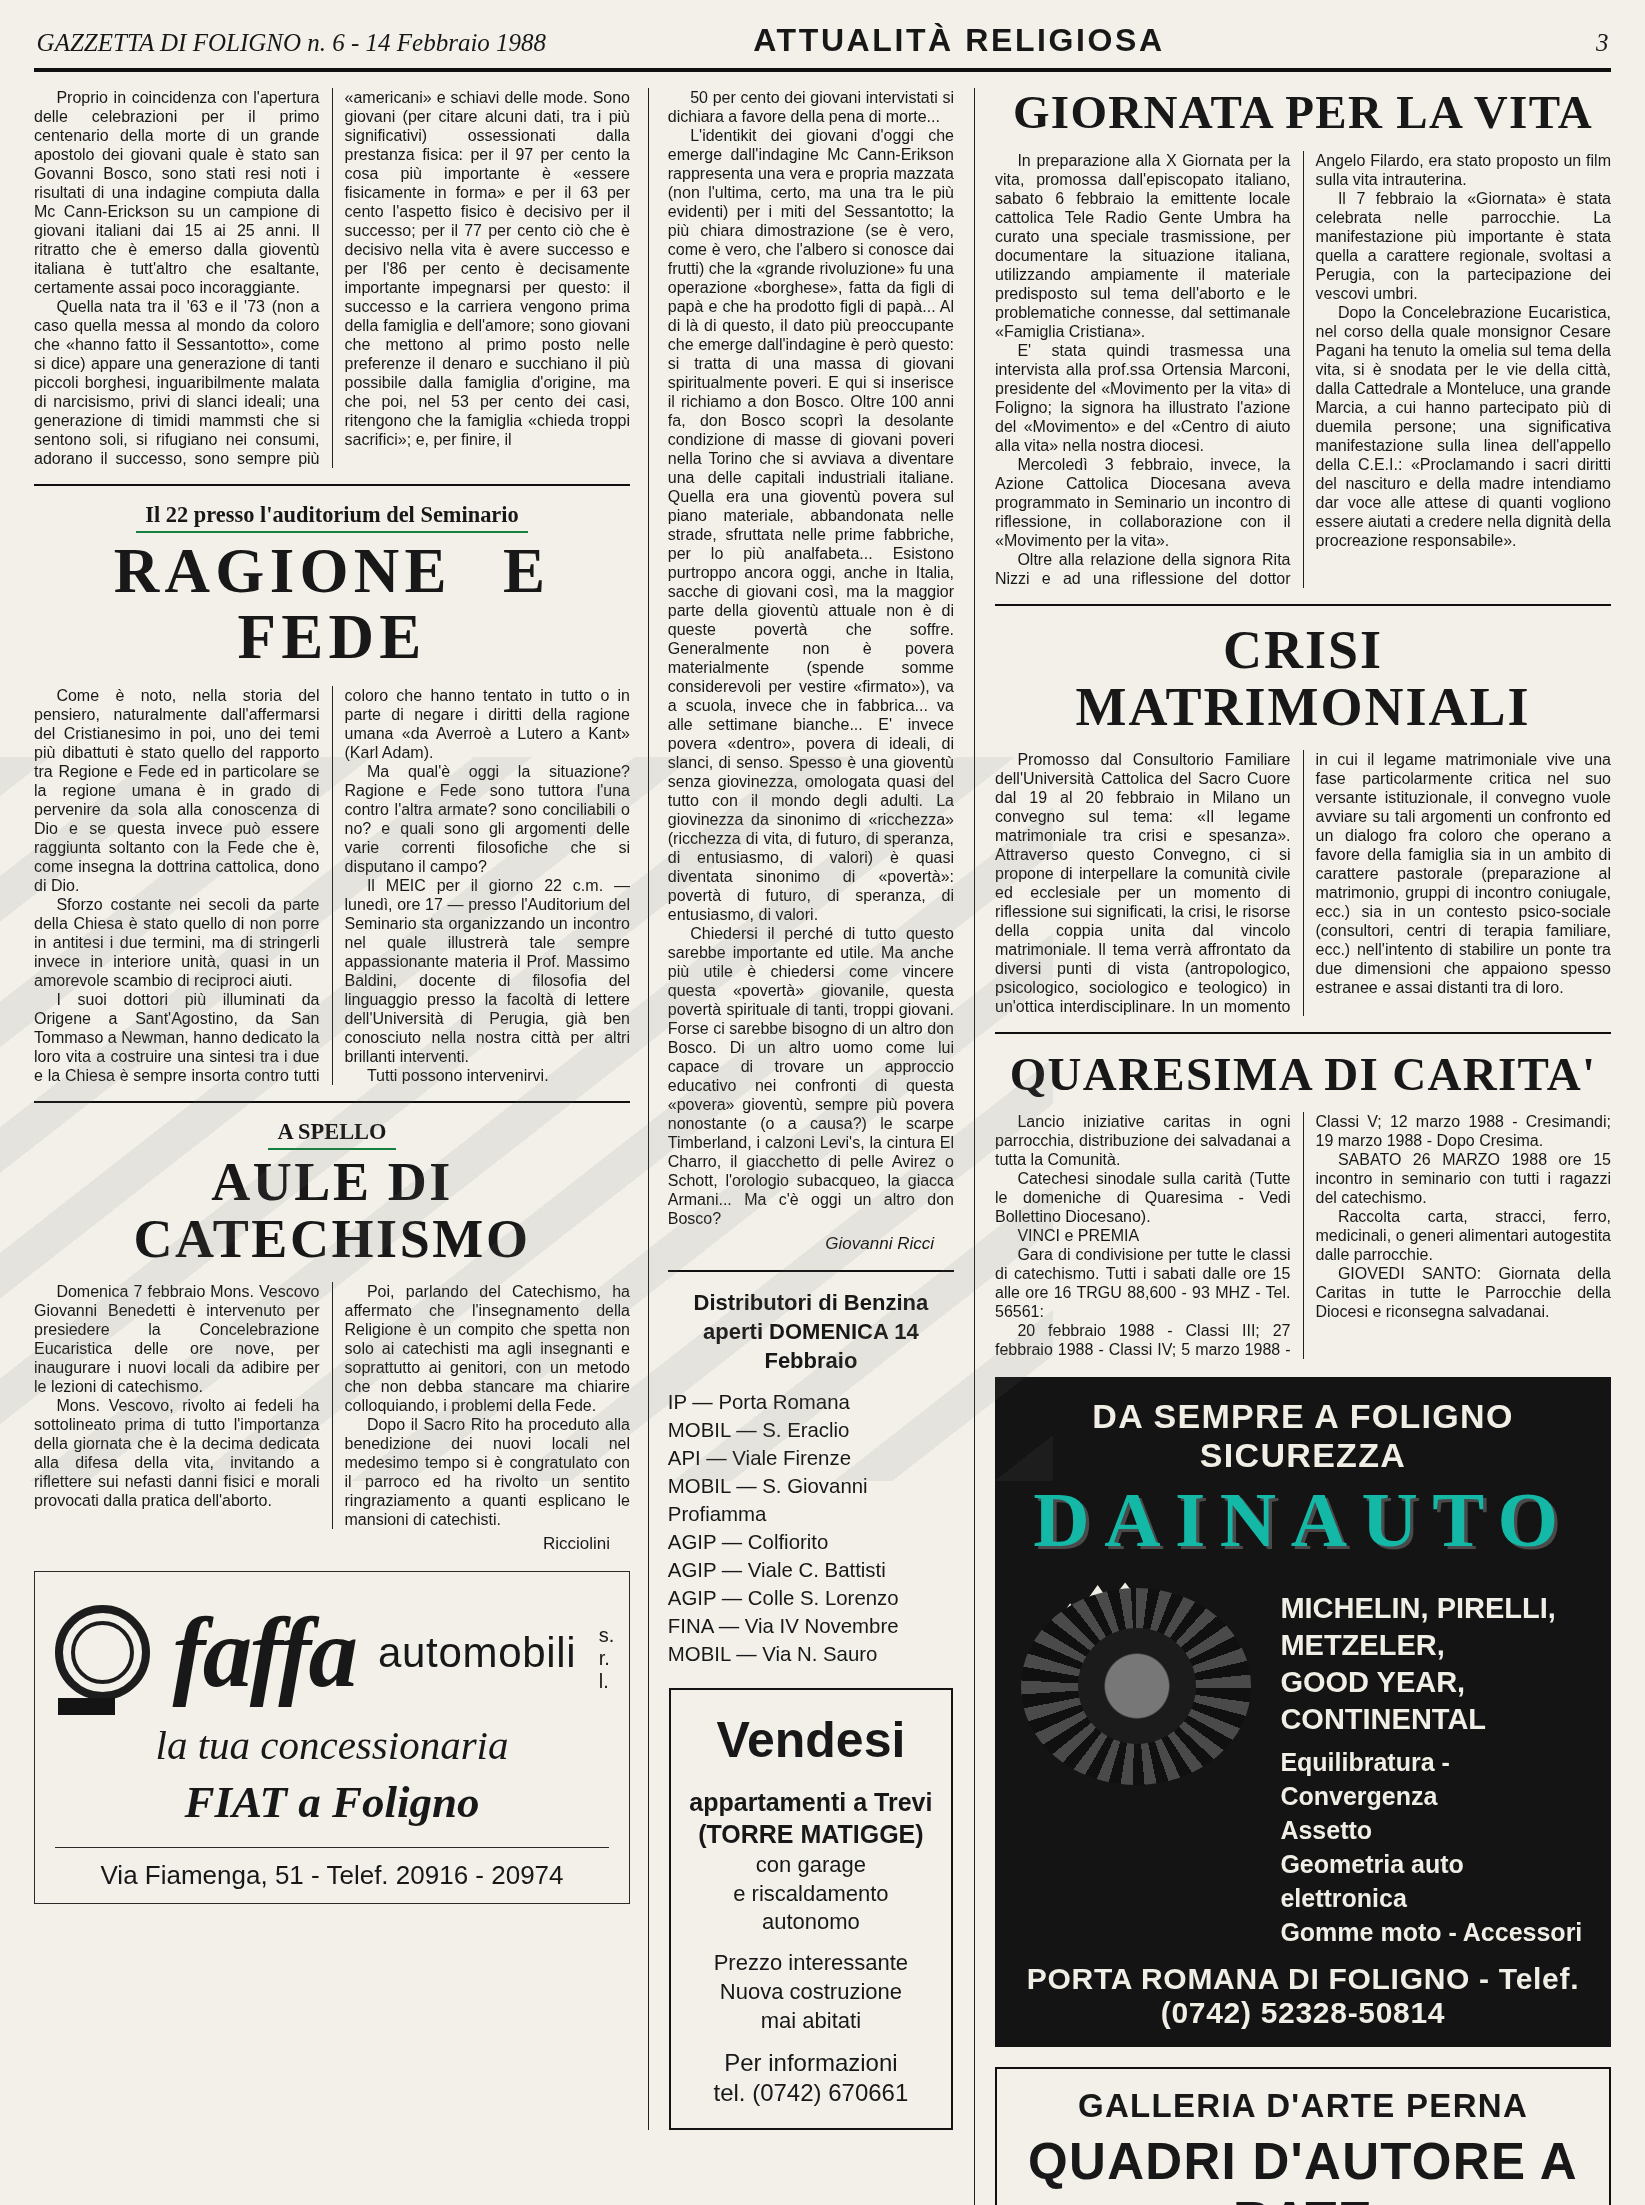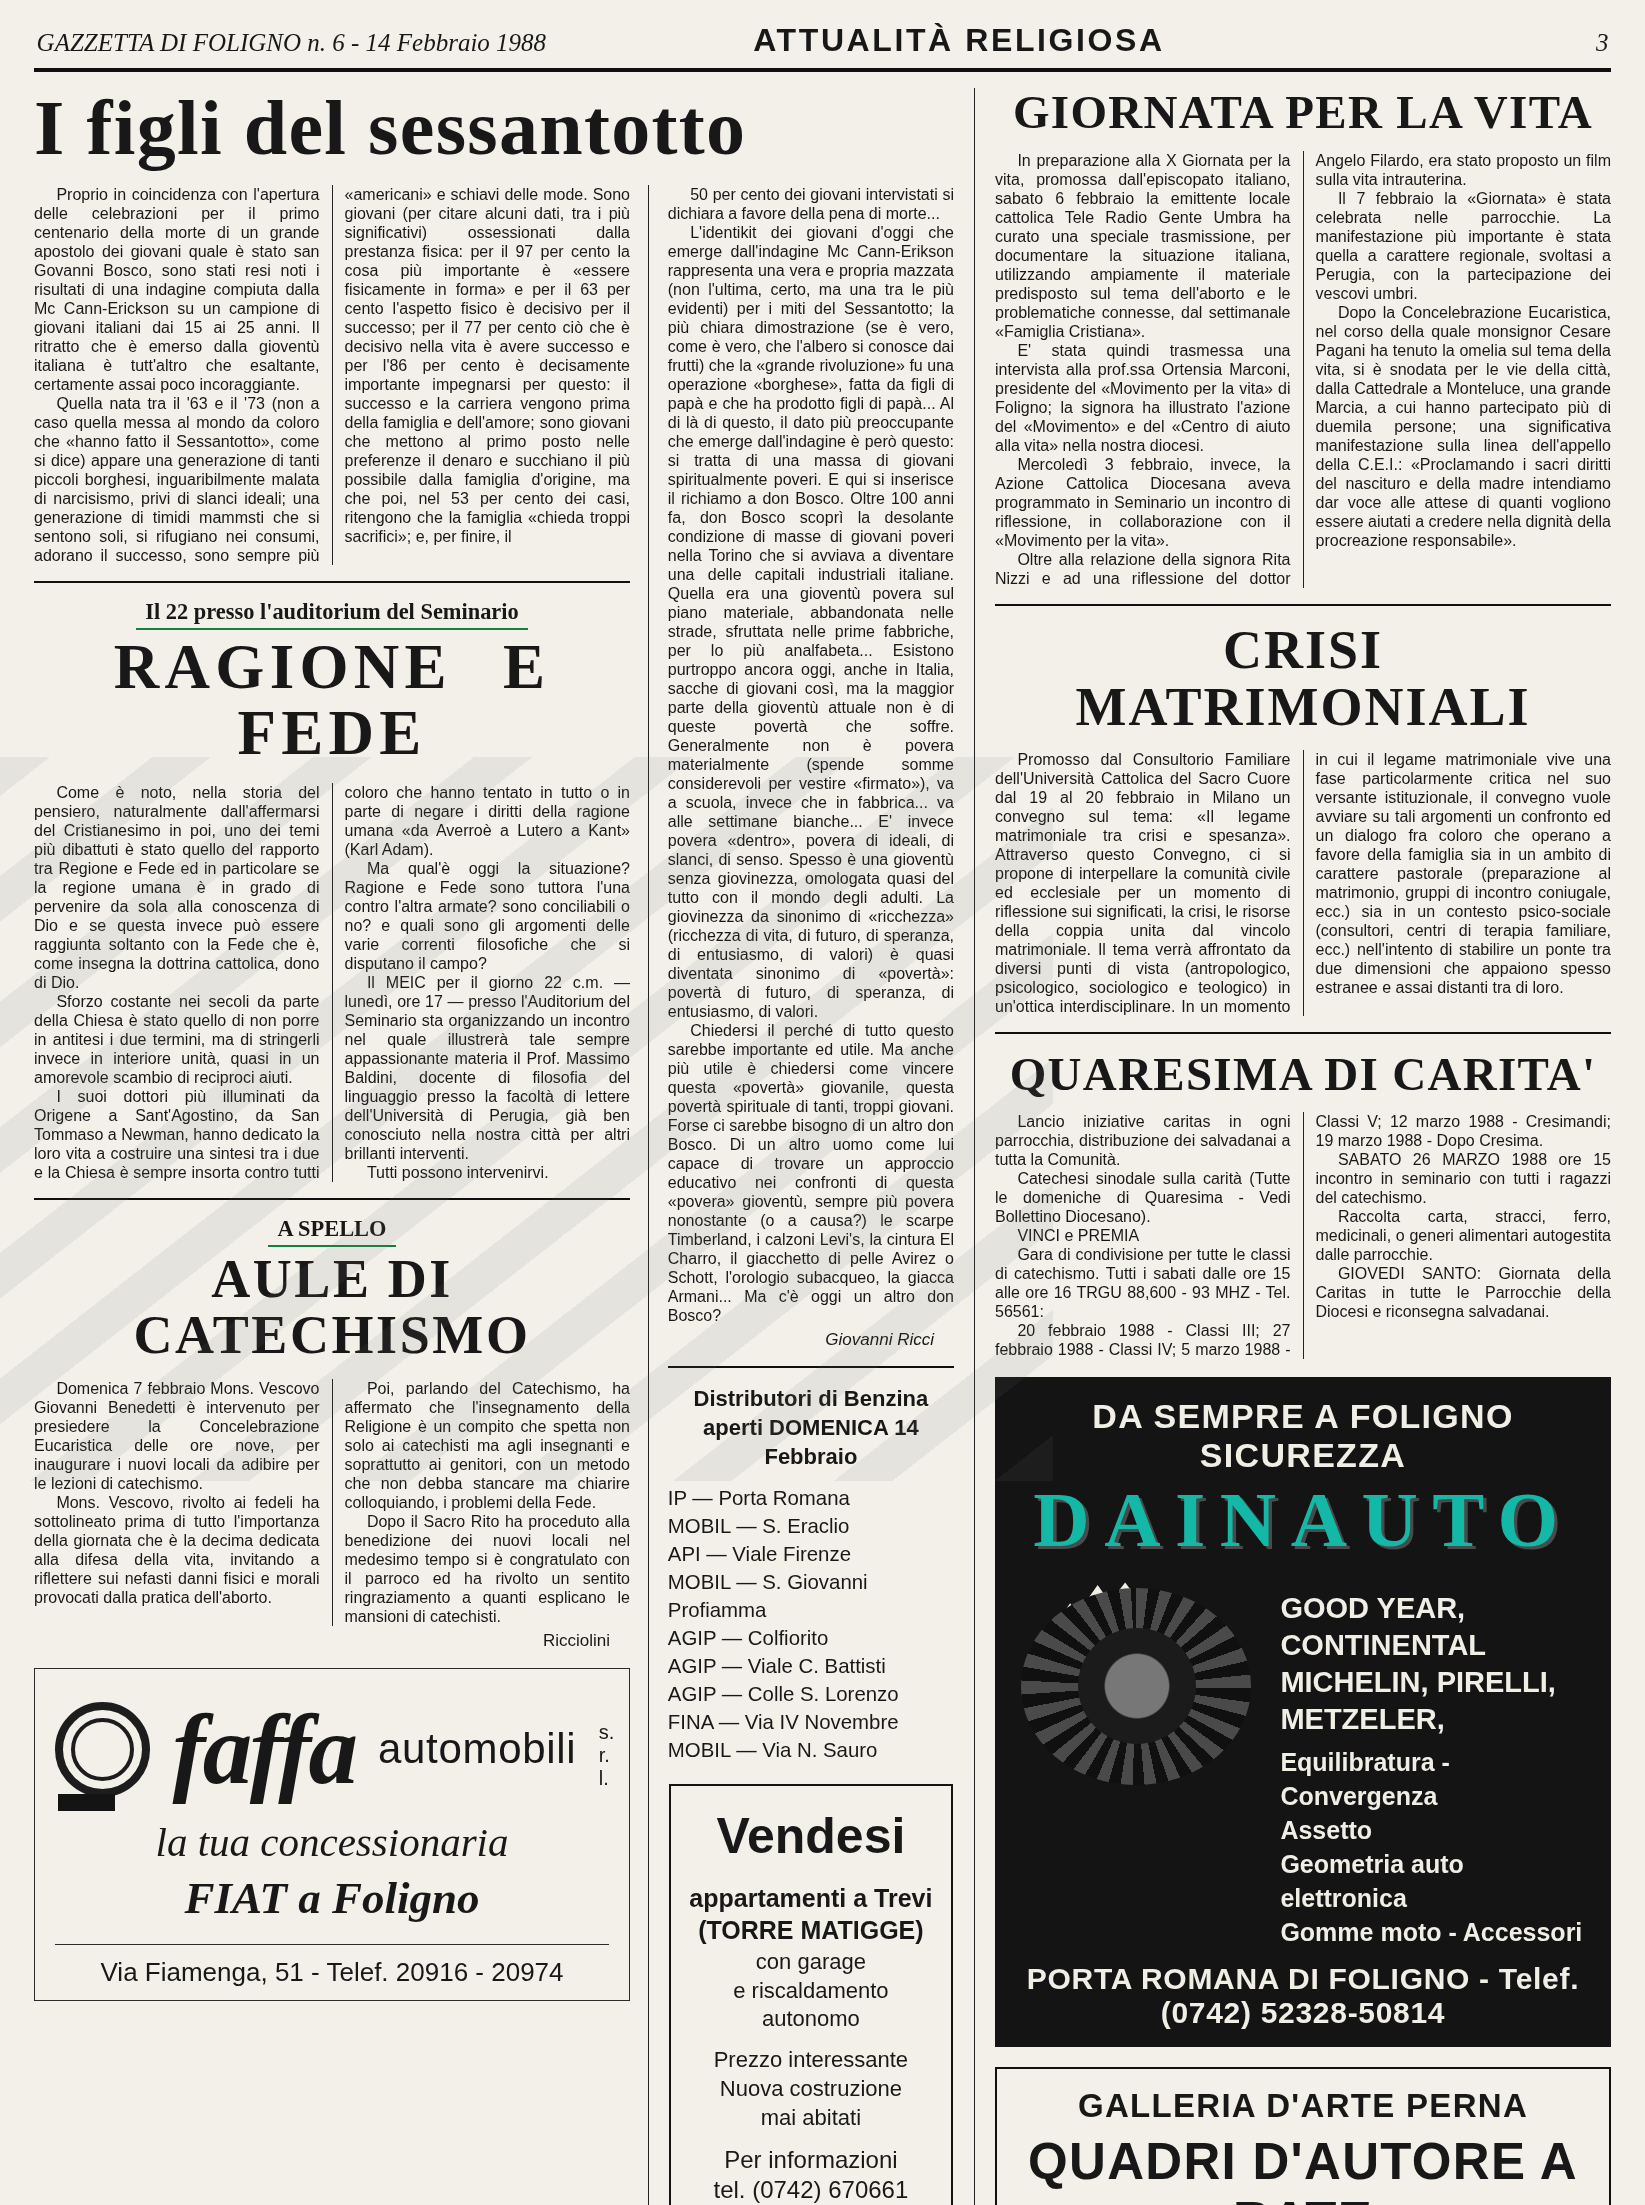--- a/index.html
+++ b/index.html
@@ -101,21 +101,20 @@
   <div class="hdr">
     <div class="masthead">GAZZETTA DI FOLIGNO n. 6 - 14 Febbraio 1988</div>
     <div class="section-title">ATTUALITÀ RELIGIOSA</div>
     <div class="page-num">3</div>
   </div>
   <div class="hdr-rule"></div>
 
   <div class="content">
 
     <div class="zone-left">
-      <h1 class="sessantotto">I figli del sessantotto</h1>
 
       <div class="zl-body">
 
         <div class="pair">
           <div class="body-text cols2">
               <p>Proprio in coincidenza con l'apertura delle celebrazioni per il primo centenario della morte di un grande apostolo dei giovani quale è stato san Govanni Bosco, sono stati resi noti i risultati di una indagine compiuta dalla Mc Cann-Erickson su un campione di giovani italiani dai 15 ai 25 anni. Il ritratto che è emerso dalla gioventù italiana è tutt'altro che esaltante, certamente assai poco incoraggiante.</p>
               <p>Quella nata tra il '63 e il '73 (non a caso quella messa al mondo da coloro che «hanno fatto il Sessantotto», come si dice) appare una generazione di tanti piccoli borghesi, inguaribilmente malata di narcisismo, privi di slanci ideali; una generazione di timidi mammsti che si sentono soli, si rifugiano nei consumi, adorano il successo, sono sempre più «americani» e schiavi delle mode. Sono giovani (per citare alcuni dati, tra i più significativi) ossessionati dalla prestanza fisica: per il 97 per cento la cosa più importante è «essere fisicamente in forma» e per il 63 per cento l'aspetto fisico è decisivo per il successo; per il 77 per cento ciò che è decisivo nella vita è avere successo e per l'86 per cento è decisamente importante impegnarsi per questo: il successo e la carriera vengono prima della famiglia e dell'amore; sono giovani che mettono al primo posto nelle preferenze il denaro e succhiano il più possibile dalla famiglia d'origine, ma che poi, nel 53 per cento dei casi, ritengono che la famiglia «chieda troppi sacrifici»; e, per finire, il</p>
             </div>
 
           <div class="sep"></div>
@@ -264,22 +263,22 @@
         <div class="dain-brand">DAINAUTO</div>
         <div class="dain-row">
           <div class="tire">
             <svg class="castle" viewBox="0 0 220 110">
               <path fill="#f1eee6" d="M20 108 v-40 l10 -14 10 14 v12 h18 v-34 l14 -20 14 20 v22 h16 v-30 l12 -16 12 16 v42 h20 v-24 l10 -12 10 12 v52 z"></path>
             </svg>
             <div class="tire-ring"></div>
             <div class="tire-inner"></div>
           </div>
           <div class="dain-info">
+            <div class="dain-brands">MICHELIN, PIRELLI, METZELER,</div>
             <div class="dain-brands">GOOD YEAR, CONTINENTAL</div>
-            <div class="dain-brands">MICHELIN, PIRELLI, METZELER,</div>
             <div class="dain-services">
                 <div>Equilibratura - Convergenza</div>
                 <div>Assetto</div>
                 <div>Geometria auto elettronica</div>
                 <div>Gomme moto - Accessori</div>
               </div>
           </div>
         </div>
         <div class="dain-footer">PORTA ROMANA DI FOLIGNO - Telef. (0742) 52328-50814</div>
       </div>

